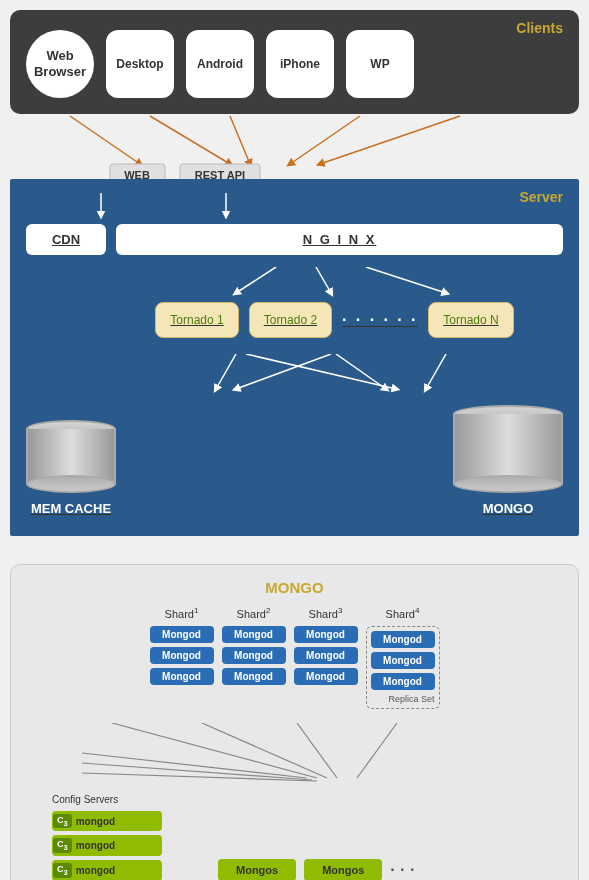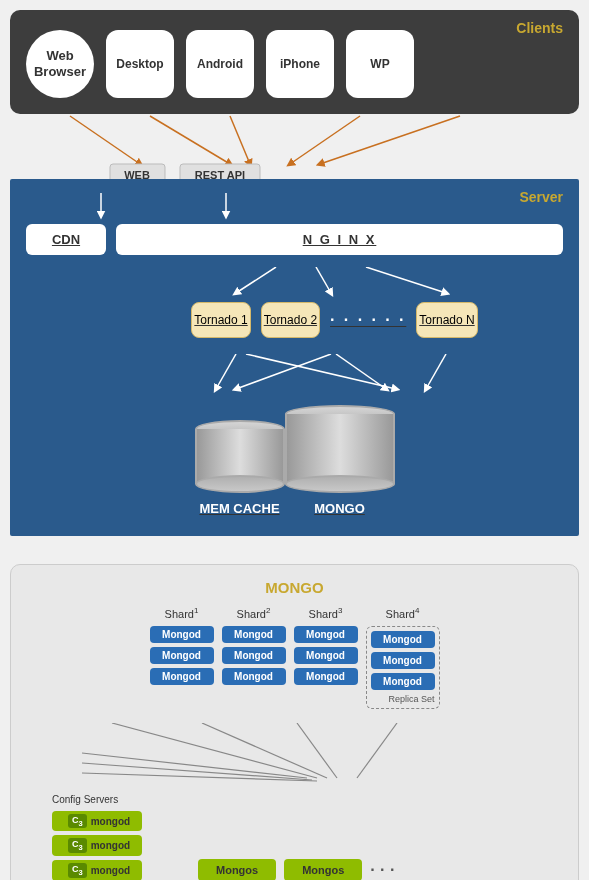--- a/index.html
+++ b/index.html
@@ -107,36 +107,36 @@
       gap: 10px;
       align-items: center;
       justify-content: center;
       margin-bottom: 16px;
       margin-left: 80px;
     }
     .tornado-box {
       background: #f5e6b8;
       border: 1px solid #d4b86a;
       border-radius: 8px;
-      padding: 10px 2px;
+      padding: 10px 14px;
       font-size: 12px;
-      color: #000000;
+      color: #4d7c0f;
       text-align: center;
     }
     .tornado-dots {
       color: white;
       font-size: 16px;
       font-weight: bold;
       letter-spacing: 2px;
     }
 
     .db-row {
       display: flex;
       align-items: flex-end;
-      justify-content: center;
+      justify-content: space-between;
       margin-top: 8px;
     }
     .db-item {
       display: flex;
       flex-direction: column;
       align-items: center;
       gap: 4px;
     }
     .db-label {
       color: white;
@@ -250,27 +250,27 @@
     }
     .config-label {
       font-size: 10px;
       color: #333;
       margin-bottom: 2px;
     }
     .config-btn {
       background: #8fbc00;
       color: #333;
       border-radius: 4px;
-      padding: 3px 16px;
+      padding: 3px 1px;
       font-size: 10px;
       font-weight: bold;
       display: flex;
       align-items: center;
       gap: 4px;
-      width: 90px;
+      width: 110px;
     }
     .config-c {
       background: #5a8a00;
       color: white;
       border-radius: 3px;
       padding: 1px 4px;
       font-size: 9px;
     }
     .mongos-group {
       display: flex;

